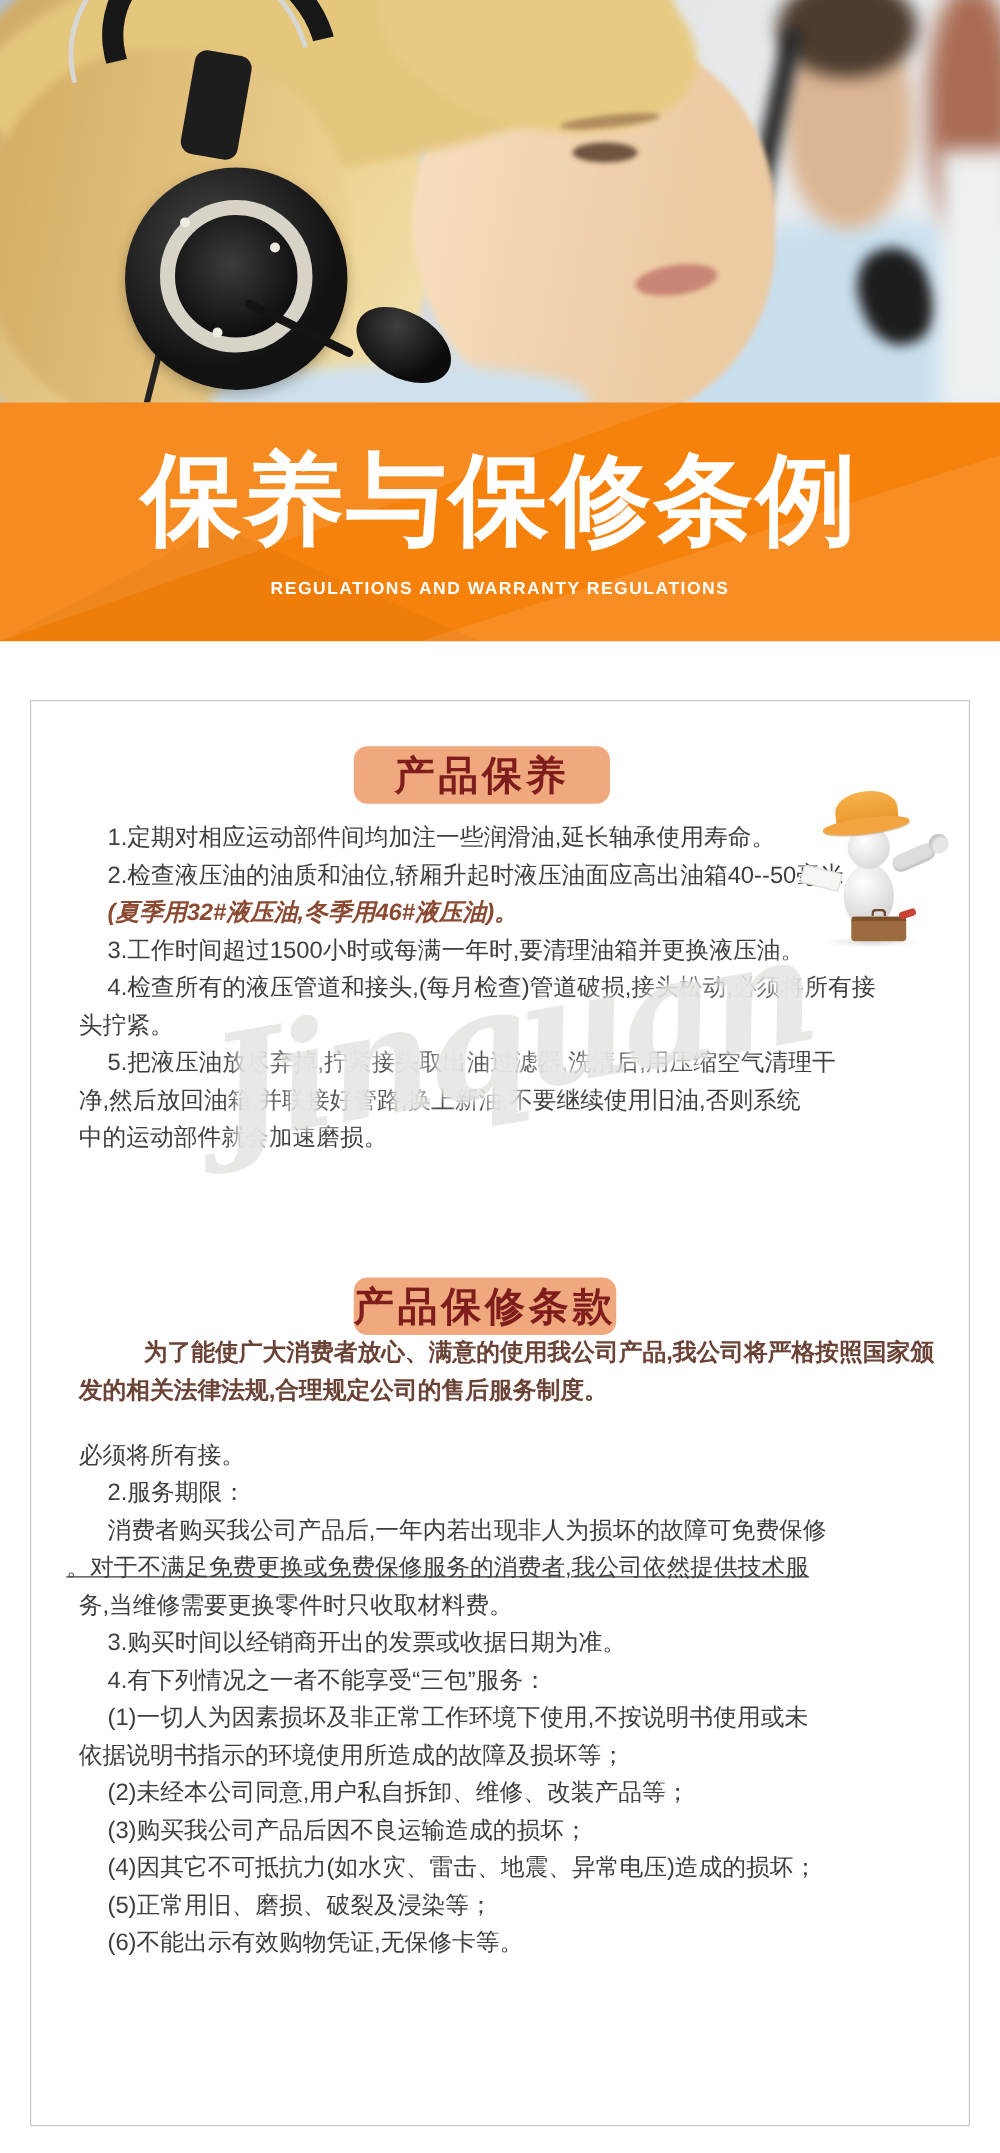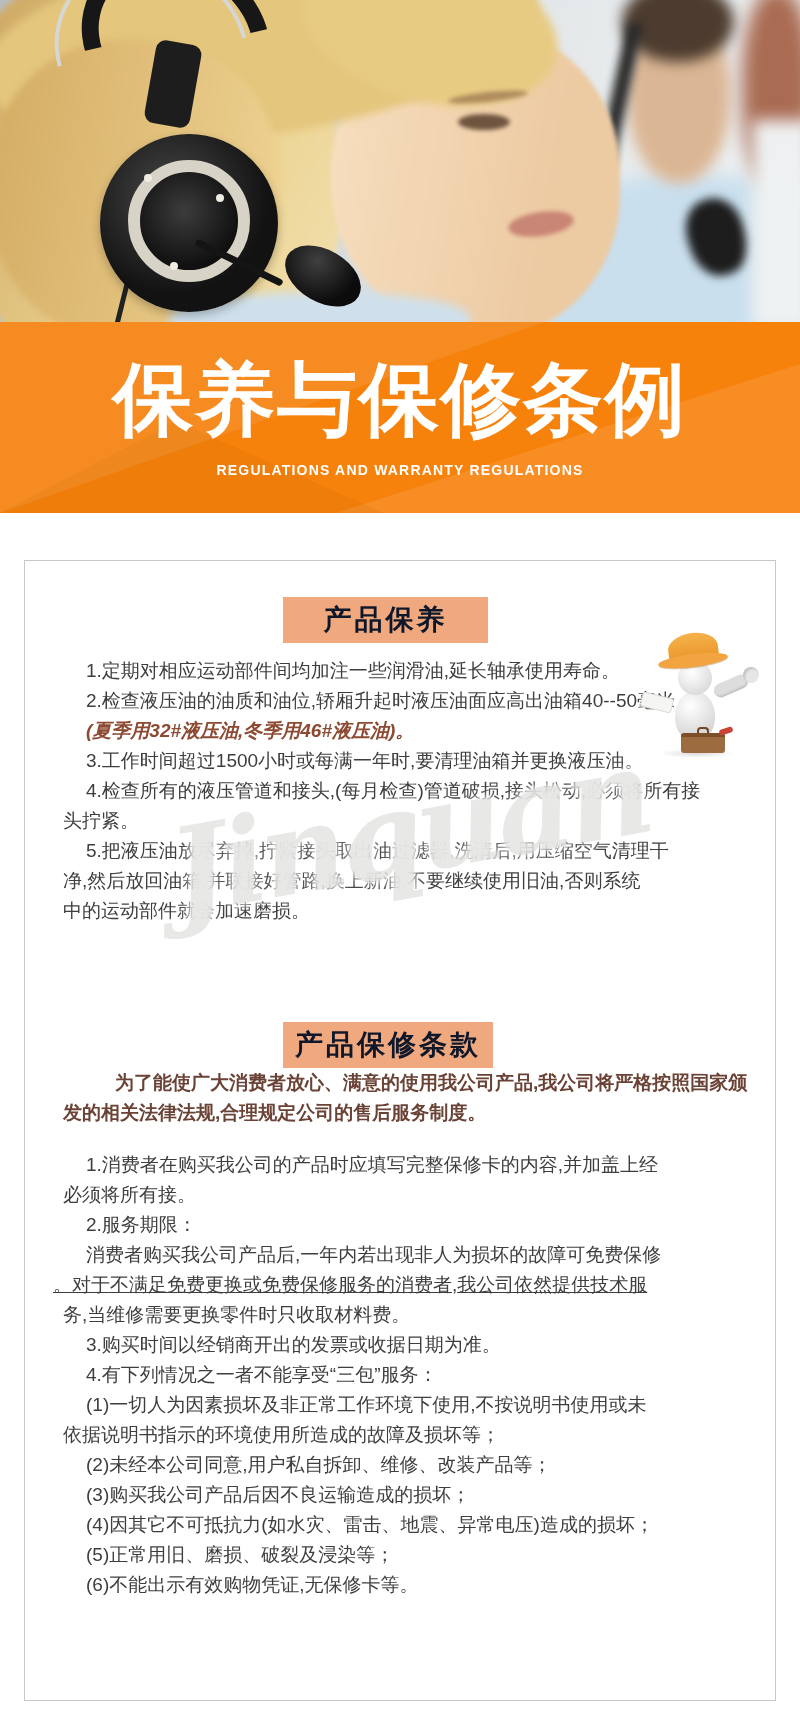--- a/index.html
+++ b/index.html
@@ -54,21 +54,21 @@
   .tri3{background:rgba(120,50,0,.05);clip-path:polygon(0 100%,48% 100%,22% 52%);}
   .banner-title{position:absolute;left:0;top:30px;width:100%;text-align:center;color:#fff;
     font-size:80px;font-weight:bold;letter-spacing:2px;line-height:96px;white-space:nowrap;}
   .banner-sub{position:absolute;left:0;top:140px;width:100%;text-align:center;color:#fff;
     font-size:14px;font-weight:bold;letter-spacing:1.2px;}
 
   
   .content-box{position:absolute;left:24px;top:560px;width:752px;height:1141px;background:#fff;
     border:1px solid var(--box-border,#c8c8c8);overflow:hidden;}
   .badge{width:205px;height:46px;margin-left:258px;background:var(--badge-salmon,#f0a87e);
-    color:#0f172a;font-size:28px;font-weight:bold;letter-spacing:3px;text-align:center;line-height:46px;}
+    color:#7f1d1d;font-size:32px;font-weight:bold;letter-spacing:3px;text-align:center;line-height:46px;border-radius:11px;}
   .badge1{margin-top:36px;}
   .badge2{width:210px;margin-top:96px;}
   .intro{margin:34px 0 0 38px;font-size:19px;color:var(--brown-text,#6b4236);letter-spacing:.5px;}
   .list{margin-top:13px;padding-left:38px;}
   .list2{margin-top:22px;}
   .para{padding-left:38px;color:var(--brown-text,#6b4236);font-weight:bold;}
   .para .line{color:var(--brown-text,#6b4236);}
   .line{height:30px;line-height:30px;font-size:19px;color:var(--body-text,#3e3e3e);white-space:nowrap;}
   .line.num{padding-left:23px;}
   .line.hl{padding-left:23px;color:var(--highlight-brown,#8c4a33);font-weight:bold;font-style:italic;}
@@ -168,21 +168,20 @@
         <div class="line cont">净,然后放回油箱,并联接好管路,换上新油,不要继续使用旧油,否则系统</div>
         <div class="line cont">中的运动部件就会加速磨损。</div>
       </div>
 
     <div class="badge badge2">产品保修条款</div>
     <div class="para">
         <div class="line pfirst">为了能使广大消费者放心、满意的使用我公司产品,我公司将严格按照国家颁</div>
         <div class="line cont">发的相关法律法规,合理规定公司的售后服务制度。</div>
       </div>
     <div class="list list2">
-        <div class="line num">1.消费者在购买我公司的产品时应填写完整保修卡的内容,并加盖上经</div>
         <div class="line cont">必须将所有接。</div>
         <div class="line num">2.服务期限：</div>
         <div class="line num">消费者购买我公司产品后,一年内若出现非人为损坏的故障可免费保修</div>
         <div class="line hang">。对于不满足免费更换或免费保修服务的消费者,我公司依然提供技术服</div>
         <div class="line cont">务,当维修需要更换零件时只收取材料费。</div>
         <div class="line num">3.购买时间以经销商开出的发票或收据日期为准。</div>
         <div class="line num">4.有下列情况之一者不能享受“三包”服务：</div>
         <div class="line num">(1)一切人为因素损坏及非正常工作环境下使用,不按说明书使用或未</div>
         <div class="line cont">依据说明书指示的环境使用所造成的故障及损坏等；</div>
         <div class="line num">(2)未经本公司同意,用户私自拆卸、维修、改装产品等；</div>

